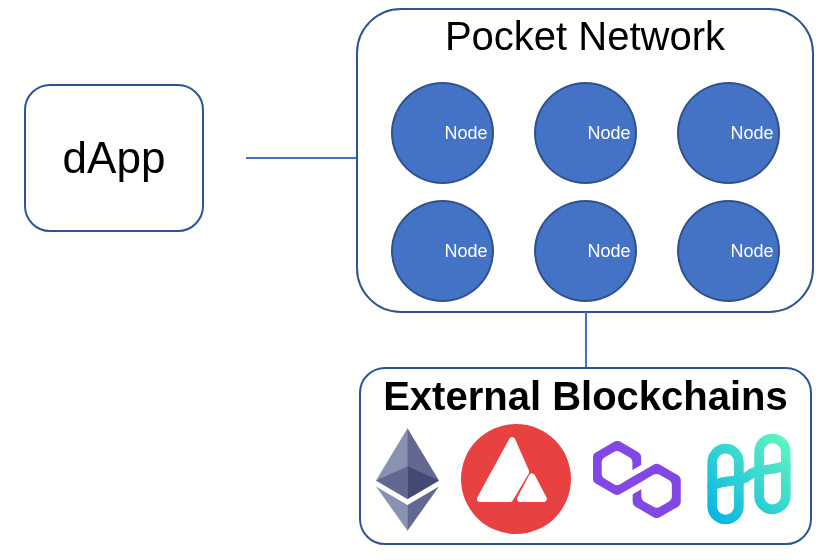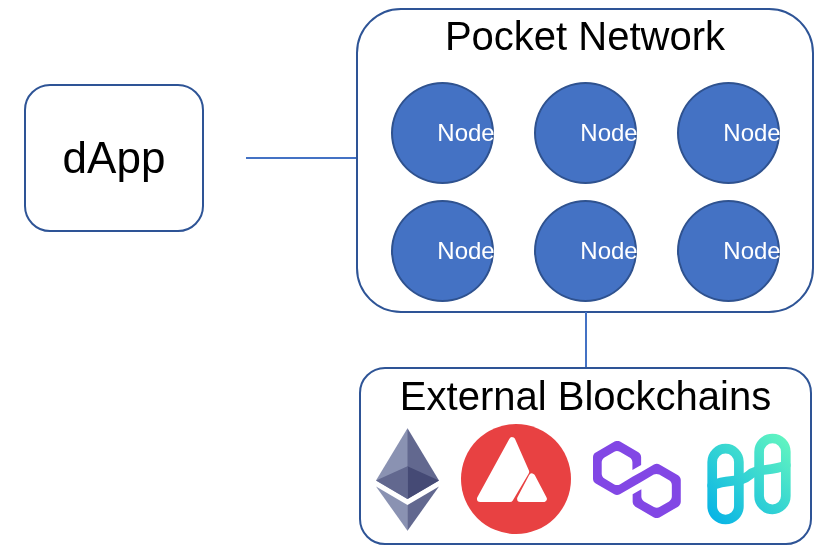--- a/index.html
+++ b/index.html
@@ -88,33 +88,34 @@
     border-radius: 50%;
     background: var(--node-fill, #4472C4);
     border: 2px solid var(--node-border, #2F528F);
     box-sizing: border-box;
     display: flex;
     align-items: center;
     justify-content: center;
   }
   .node-circle span {
     color: var(--node-text, #fff);
-    font-size: 24px;
+    font-size: 18px;
     margin-left: 48px;
   }
   
   .external-box {
     left: 359px;
     top: 367px;
     width: 453px;
     height: 178px;
     border-radius: 26px;
   }
   .external-box .box-title {
     margin-top: 5px;
+    font-weight: bold;
   }
   .logos-row {
     position: absolute;
     left: 0;
     right: 0;
     top: 54px;
     bottom: 8px;
     display: flex;
     align-items: center;
     justify-content: center;

